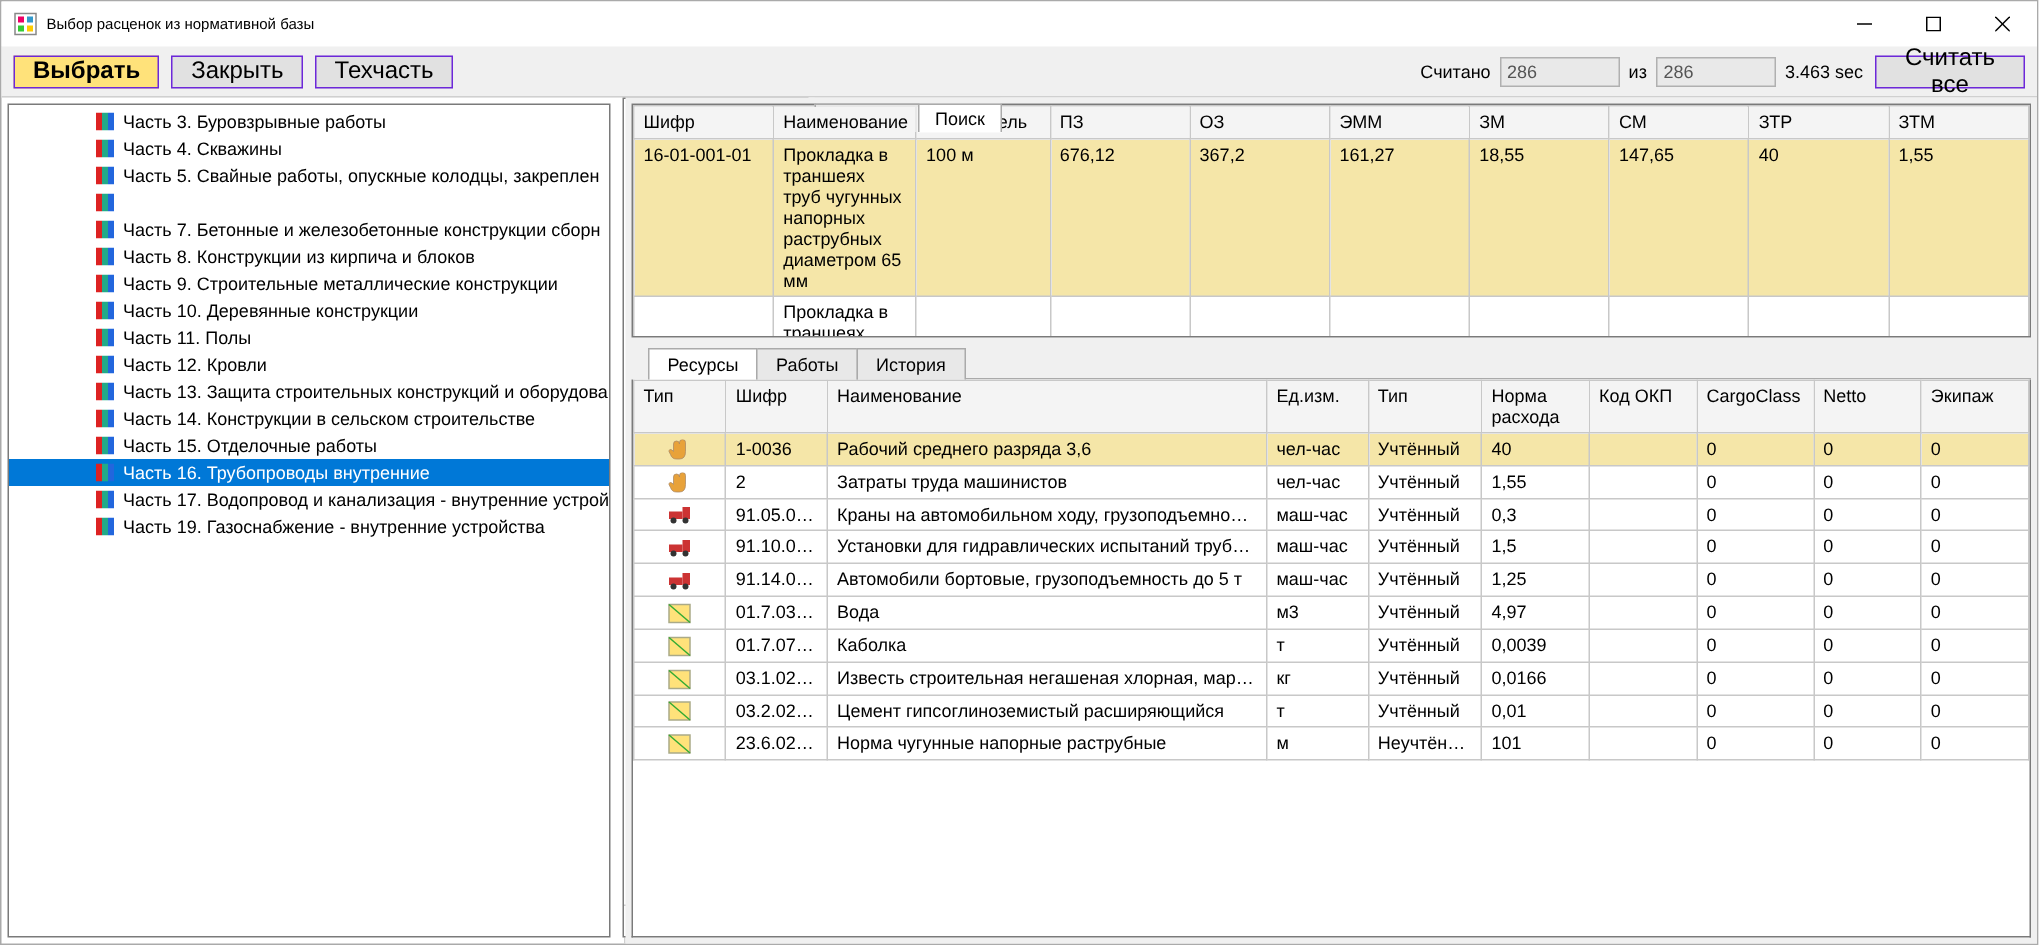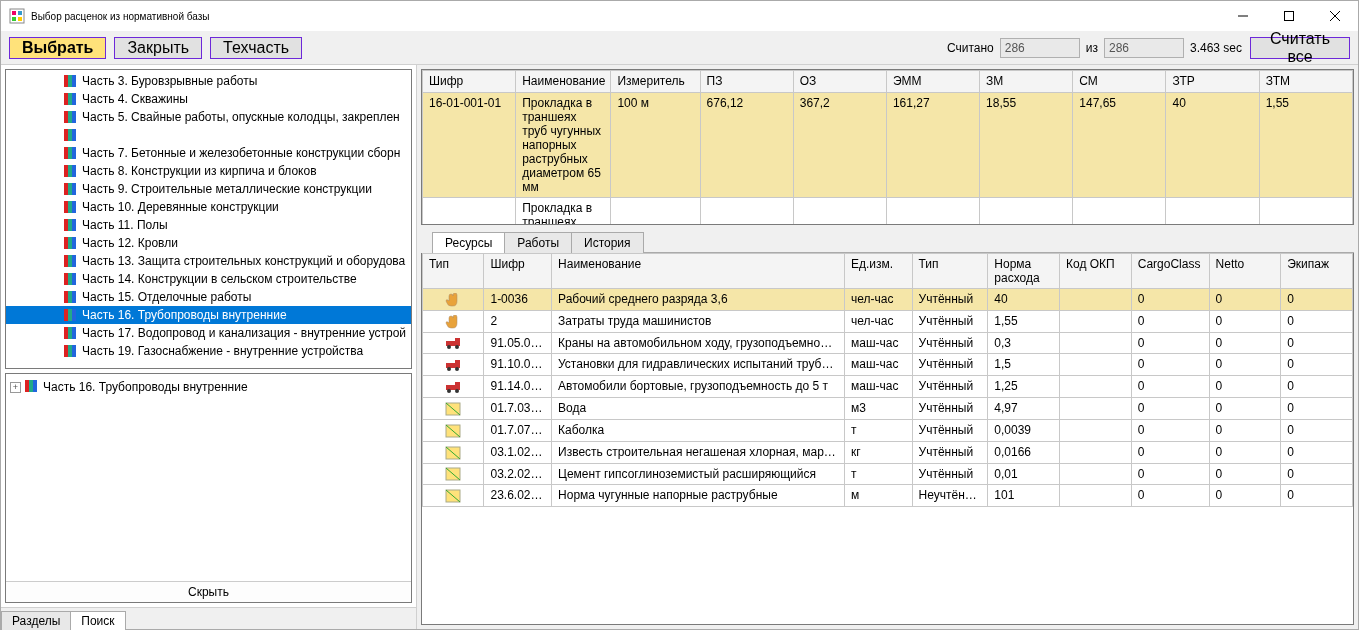--- a/index.html
+++ b/index.html
@@ -78,21 +78,21 @@
   }
 
   .body {
     flex: 1;
     display: flex;
     min-height: 0;
   }
   .left {
     width: 416px;
     display: flex;
-    flex-direction: column;
+    flex-direction: row;
     border-right: 1px solid #d0d0d0;
     min-height: 0;
   }
   .right {
     flex: 1;
     display: flex;
     flex-direction: column;
     min-height: 0;
     padding: 4px;
     background: #f0f0f0;

